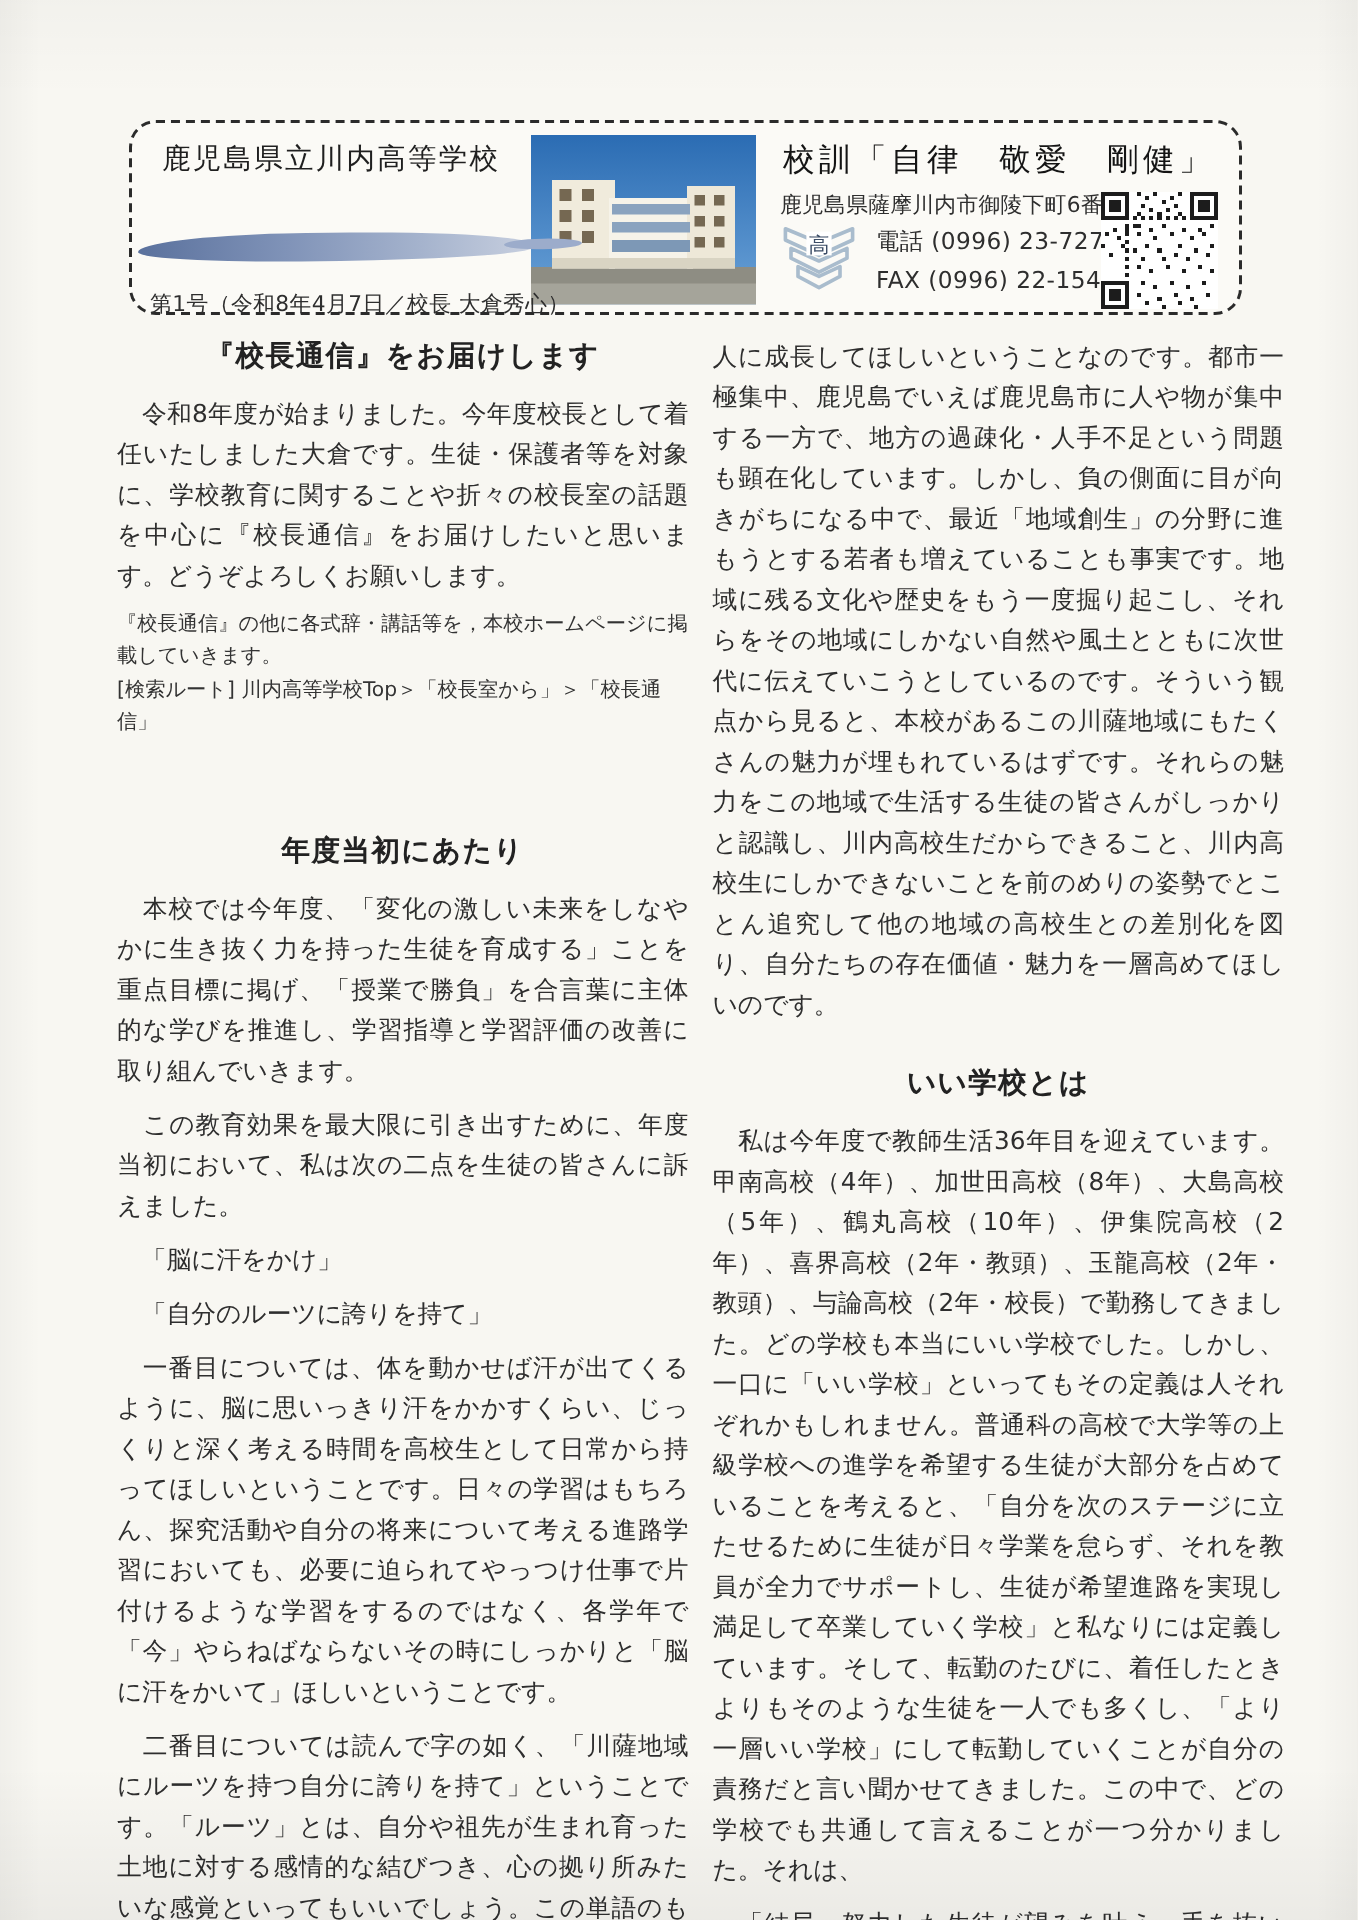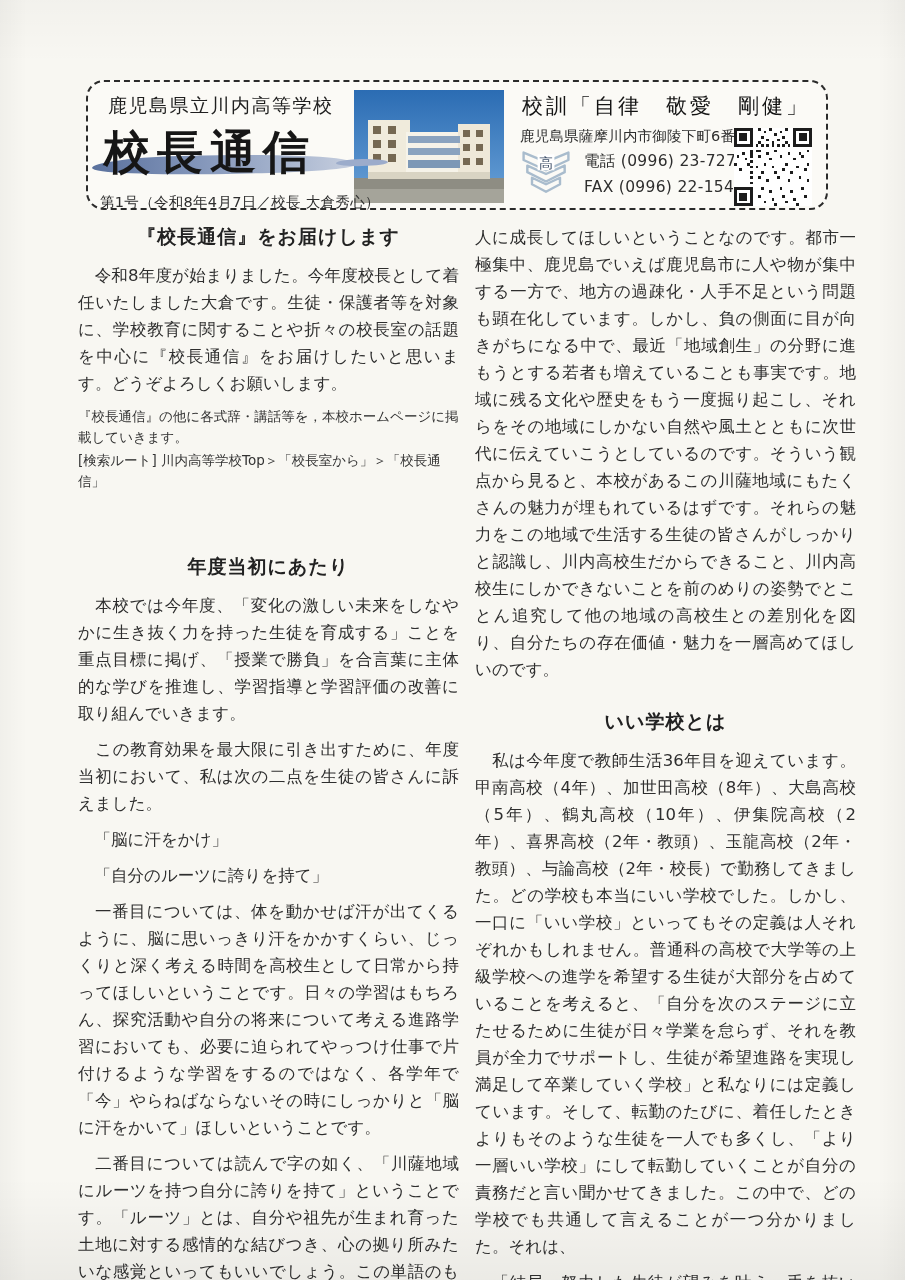--- a/index.html
+++ b/index.html
@@ -64,21 +64,20 @@
 <body>
 
 <div class="page">
 
   <div class="header-box">
 
     <div class="hdr-left">
       <div class="school-name">鹿児島県立川内高等学校</div>
       <div class="title-wrap">
         <span class="swoosh"></span>
-        <span class="title">校長通信</span>
       </div>
       <div class="issue-line">第1号（令和8年4月7日／校長 大倉秀心）</div>
     </div>
 
     <div class="hdr-photo">
       <svg viewBox="0 0 150 113" xmlns="http://www.w3.org/2000/svg">
         <defs>
           <linearGradient id="sky" x1="0" y1="0" x2="0" y2="1">
             <stop offset="0" stop-color="#2b6cb3"></stop>
               <stop offset="1" stop-color="#6aa2d8"></stop>

